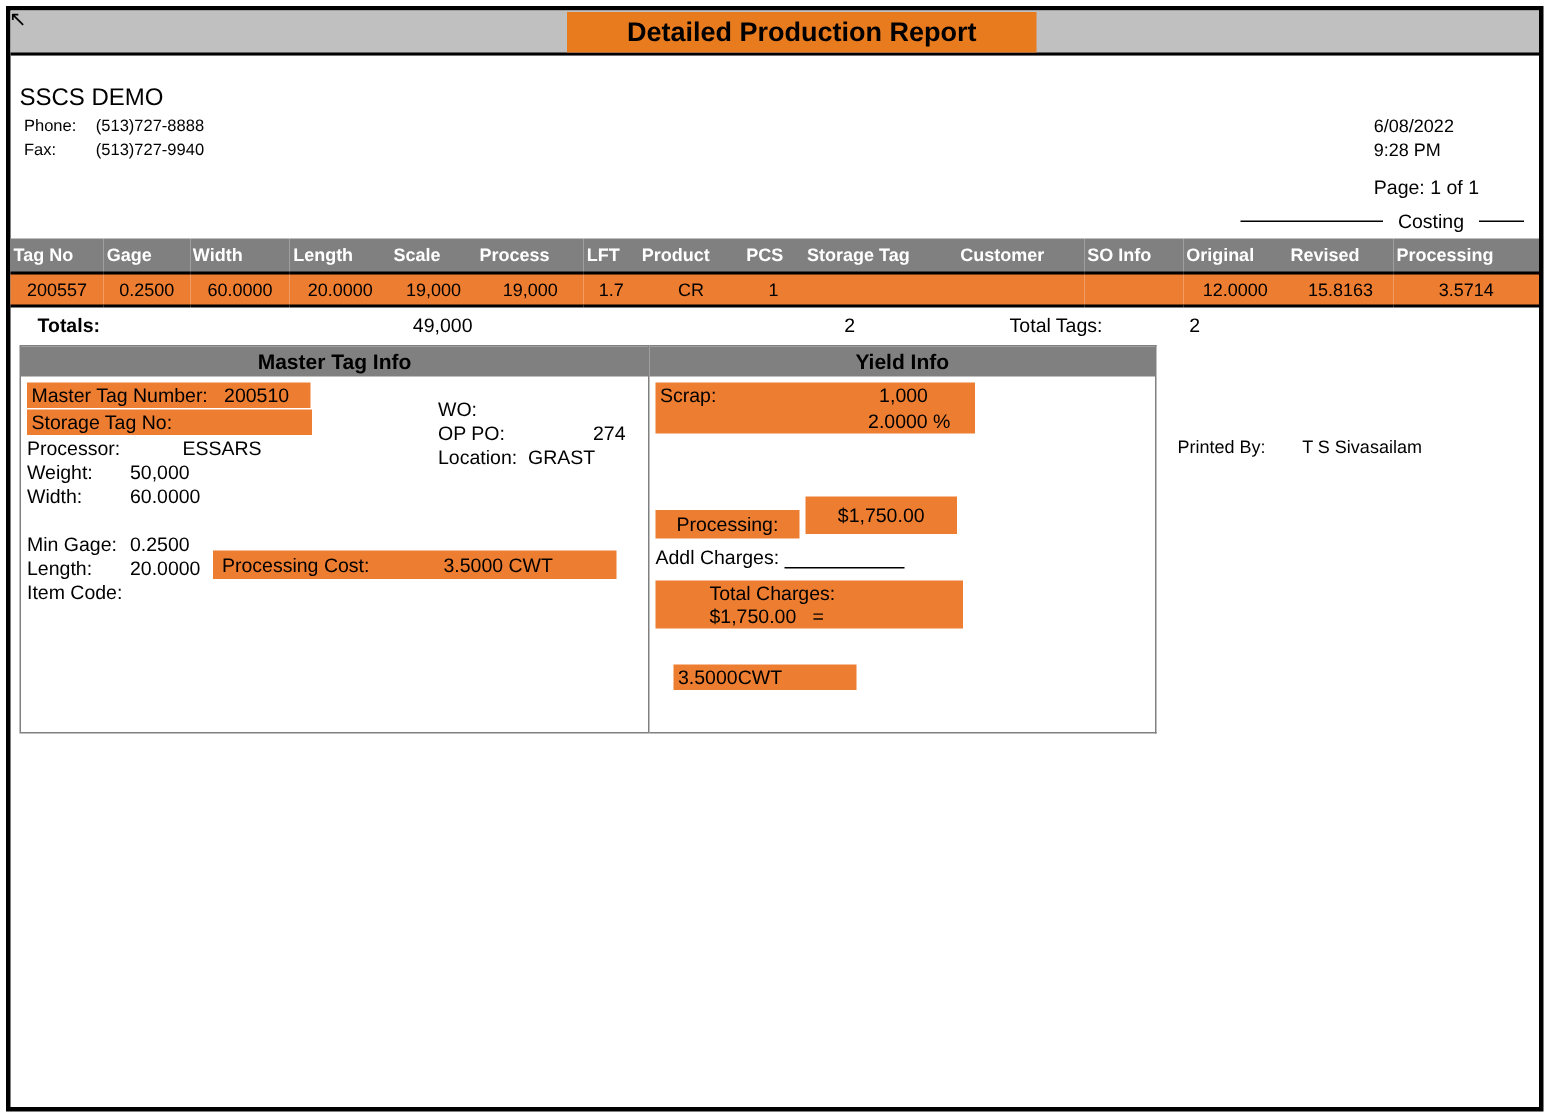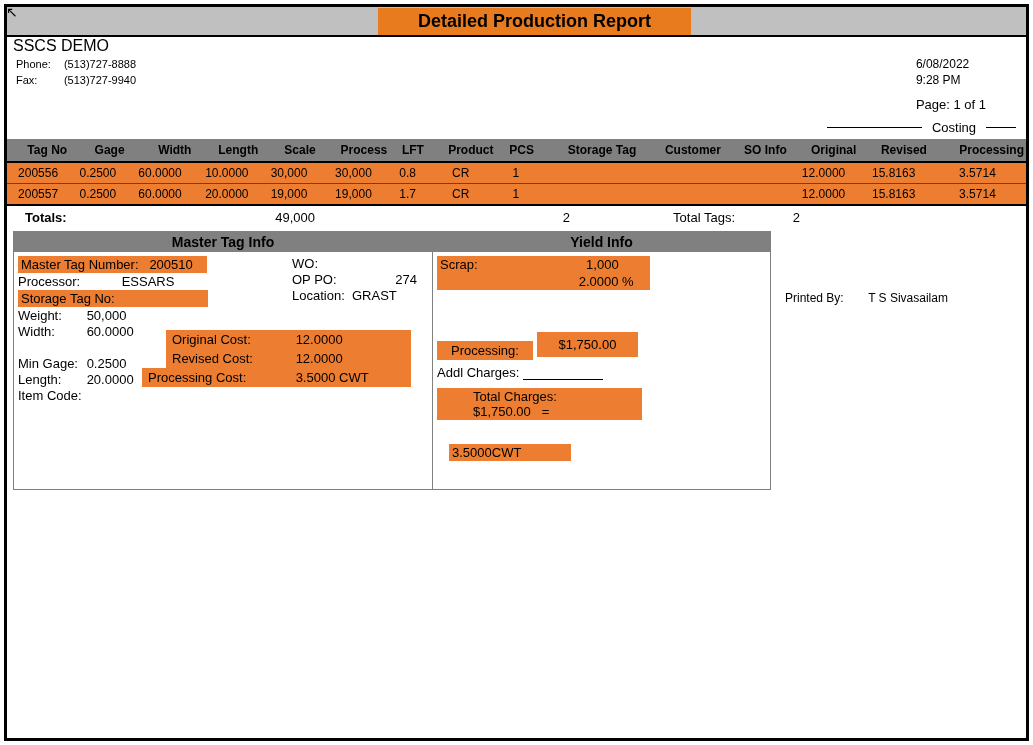--- a/index.html
+++ b/index.html
@@ -30,46 +30,46 @@
     background: #e97b1f;
     font-weight: bold;
     font-size: 18px;
     padding: 3px 40px;
     text-align: center;
     margin-left: 36px;
   }
   .header-meta {
     display: flex;
     justify-content: space-between;
-    padding: 0 10px 0 6px;
+    padding: 20px 10px 0 6px;
   }
   .company { font-size: 16px; font-weight: normal; }
   .contact-row td { font-size: 11px; padding-right: 10px; }
   .top-right { text-align: left; font-size: 12px; padding-right: 30px; padding-top: 20px;}
   .top-right div { margin-bottom: 2px; }
   .page-info { text-align: center; margin-top: 10px; font-size: 13px; }
   .costing-wrap {
     display:flex; align-items:center; gap:10px; justify-content:flex-end;
     padding-right:10px; margin-top:6px;
   }
   .hr-line { border-top:1px solid #000; flex:0 0 95px; }
   .costing-label { font-size:13px; }
   table.data-table {
     width: 100%;
     border-collapse: collapse;
     margin-top: 4px;
   }
   table.data-table th {
     background: #808080;
-    color: #000000;
+    color: #ffffff;
     font-weight: bold;
     font-size: 12px;
     padding: 4px 2px;
     border-bottom: 2px solid #000;
-    text-align: right;
+    text-align: left;
   }
   table.data-table td {
     background: #ed7d31;
     color: #000;
     font-size: 12px;
     padding: 3px 2px;
     text-align: center;
     border-bottom: 1px solid #7a3e10;
   }
   table.data-table td.blank { background:#ed7d31; }
@@ -184,37 +184,20 @@
         <th>PCS</th>
         <th>Storage Tag</th>
         <th>Customer</th>
         <th>SO Info</th>
         <th>Original</th>
         <th>Revised</th>
         <th>Processing</th>
       </tr>
     </thead>
     <tbody>
-      <tr>
-        <td>200556</td>
-        <td>0.2500</td>
-        <td>60.0000</td>
-        <td>10.0000</td>
-        <td>30,000</td>
-        <td>30,000</td>
-        <td>0.8</td>
-        <td>CR</td>
-        <td>1</td>
-        <td class="blank"></td>
-        <td class="blank"></td>
-        <td class="blank"></td>
-        <td>12.0000</td>
-        <td>15.8163</td>
-        <td>3.5714</td>
-      </tr>
       <tr class="last">
         <td>200557</td>
         <td>0.2500</td>
         <td>60.0000</td>
         <td>20.0000</td>
         <td>19,000</td>
         <td>19,000</td>
         <td>1.7</td>
         <td>CR</td>
         <td>1</td>
@@ -242,64 +225,54 @@
       <div class="panel-header">Master Tag Info</div>
       <div class="panel-body rel">
 
         <div class="kv">
           <span class="orange-hl">
             <span>Master Tag Number:</span>&nbsp;&nbsp;
             <span>200510</span>&nbsp;&nbsp;&nbsp;
           </span>
         </div>
         <div class="kv">
-          <span class="lbl" style="width:100px;">Processor:</span>
-          <span class="val">ESSARS</span>
-        </div>
-        <div class="kv">
           <span class="orange-hl">
             <span>Storage Tag No:</span>&nbsp;&nbsp;&nbsp;&nbsp;&nbsp;&nbsp;&nbsp;&nbsp;&nbsp;&nbsp;&nbsp;&nbsp;&nbsp;&nbsp;&nbsp;&nbsp;&nbsp;&nbsp;&nbsp;&nbsp;&nbsp;&nbsp;&nbsp;&nbsp;&nbsp;
           </span>
         </div>
         <div class="kv">
+          <span class="lbl" style="width:100px;">Processor:</span>
+          <span class="val">ESSARS</span>
+        </div>
+        <div class="kv">
           <span class="lbl" style="width:65px;">Weight:</span>
           <span class="val">50,000</span>
         </div>
         <div class="kv">
           <span class="lbl" style="width:65px;">Width:</span>
           <span class="val">60.0000</span>
         </div>
         <div class="kv">
           <span class="lbl" style="width:65px;margin-top:16px;">Min Gage:</span>
           <span class="val">0.2500</span>
         </div>
         <div class="kv">
           <span class="lbl" style="width:65px;">Length:</span>
           <span class="val">20.0000</span>
         </div>
         <div class="kv">
           <span class="lbl">Item Code:</span>
         </div>
 
-        <div style="position:absolute; left:278px; top:4px;">
+        <div style="position:absolute; left:278px; top:14px;">
           <div class="kv"><span class="lbl" style="width:70px;">WO:</span></div>
           <div class="kv"><span class="lbl" style="width:70px;">OP PO:</span><span style="width:55px;text-align:right;display:inline-block;">274</span></div>
           <div class="kv"><span class="lbl" style="width:60px;">Location:</span><span>GRAST</span></div>
         </div>
 
-        <div style="position:absolute; left:152px; top:78px;">
-          <div class="cost-box" style="width:245px;">
-            <span style="display:inline-block;width:120px;">Original Cost:</span>
-            <span>12.0000</span>
-          </div><br>
-          <div class="cost-box" style="width:245px;">
-            <span style="display:inline-block;width:120px;">Revised Cost:</span>
-            <span>12.0000</span>
-          </div>
-        </div>
         <div style="position:absolute; left:128px; top:116px;">
           <div class="pcost-box" style="width:269px;">
             <span style="display:inline-block;width:144px;">Processing Cost:</span>
             <span>3.5000 CWT</span>
           </div>
         </div>
 
       </div>
     </div>
 

